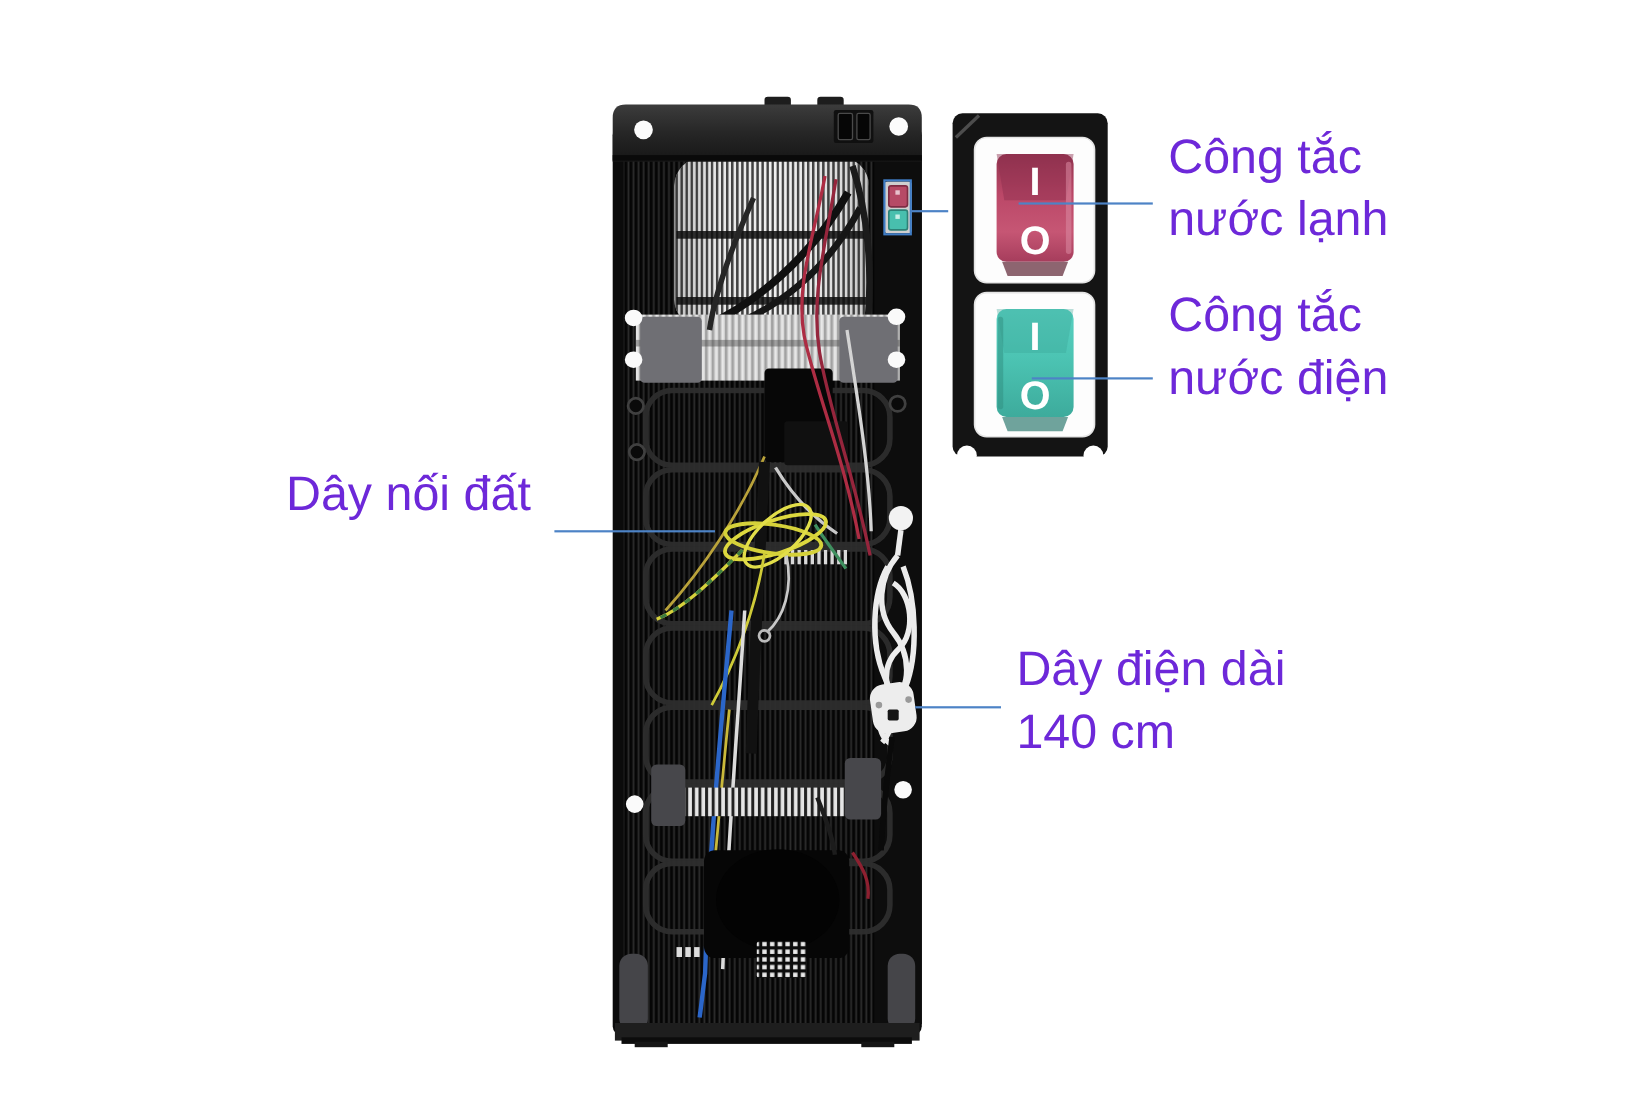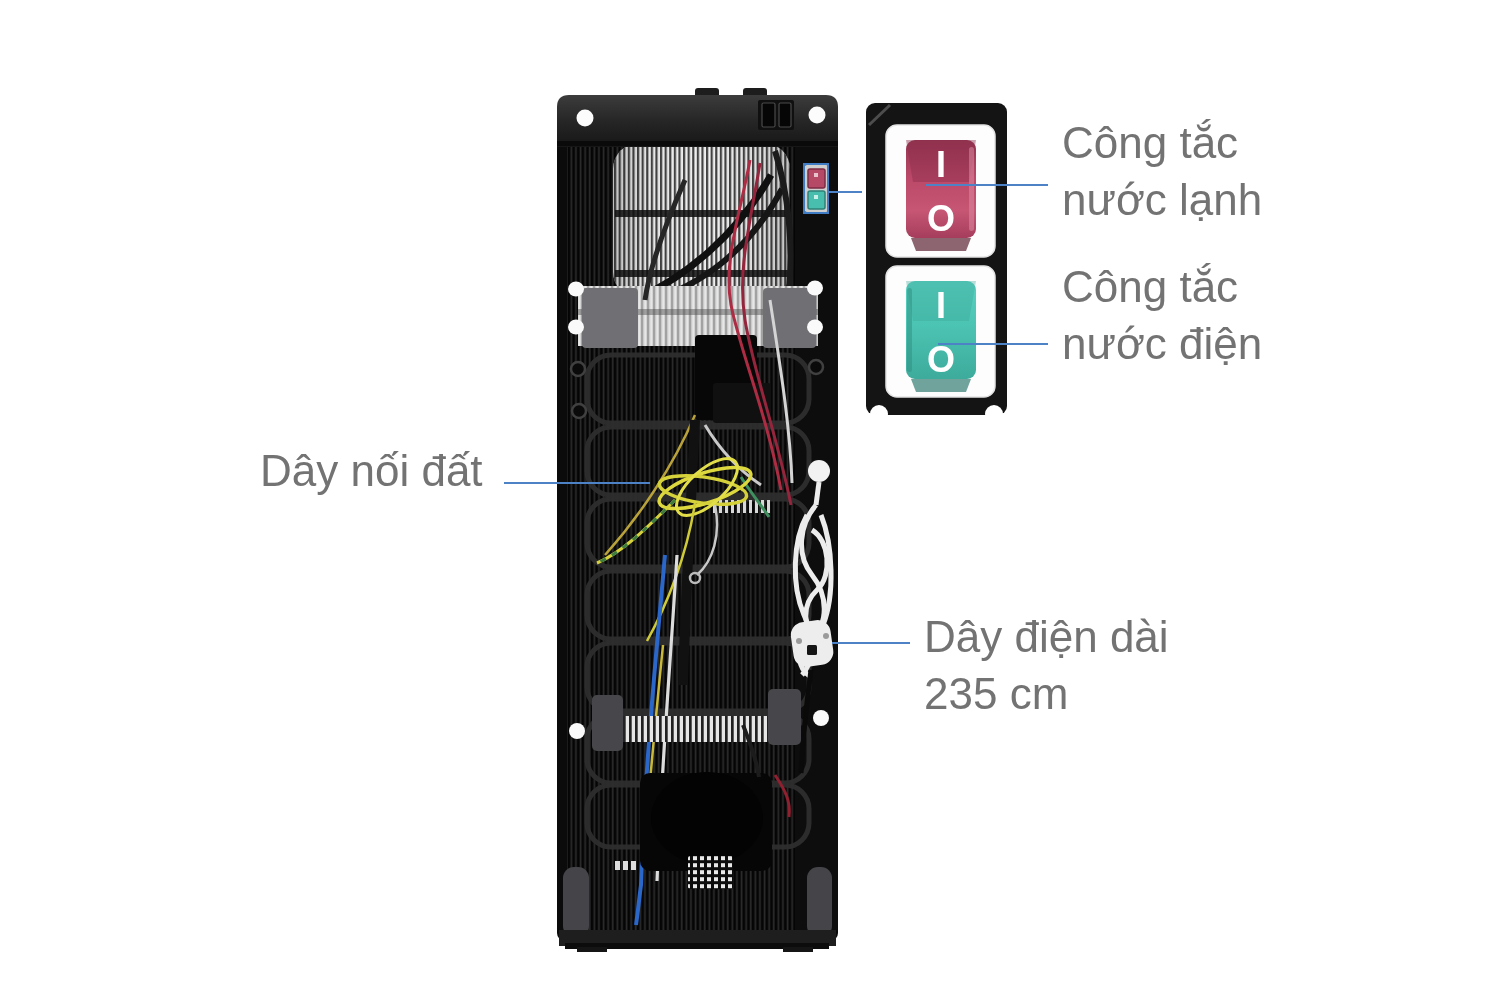--- a/index.html
+++ b/index.html
@@ -3,21 +3,21 @@
 <meta charset="utf-8">
 <style>
   html,body{margin:0;padding:0;background:#fff;}
   .stage{
     position:relative;width:1500px;height:1000px;background:#ffffff;overflow:hidden;
     font-family:"Liberation Sans","DejaVu Sans",sans-serif;
   }
   .abs{position:absolute;}
   
   .callout-label{
-    position:absolute;color:#737373;font-size:44px;line-height:57px;
+    position:absolute;color:#6d28d9;font-size:44px;line-height:57px;
     font-weight:400;letter-spacing:0px;white-space:nowrap;
   }
   .callout-label span{display:block;}
   
   .callout-line{
     position:absolute;height:2px;background:#4d83c6;
   }
   
   .switch-outline-box{
     position:absolute;left:803px;top:163px;width:26px;height:51px;
@@ -286,22 +286,22 @@
   <div class="callout-label" style="left:1062px;top:114px">
     <span>Công tắc</span>
     <span>nước lạnh</span>
   </div>
 
   <div class="callout-label" style="left:1062px;top:258px">
     <span>Công tắc</span>
     <span>nước điện</span>
   </div>
 
-  <div class="callout-label" style="left:260px;top:442px">
+  <div class="callout-label" style="left:260px;top:421px">
     <span>Dây nối đất</span>
   </div>
 
-  <div class="callout-label" style="left:924px;top:608px">
+  <div class="callout-label" style="left:924px;top:580px">
     <span>Dây điện dài</span>
-    <span>235 cm</span>
+    <span>140 cm</span>
   </div>
 
 </div>
 
 </body></html>

